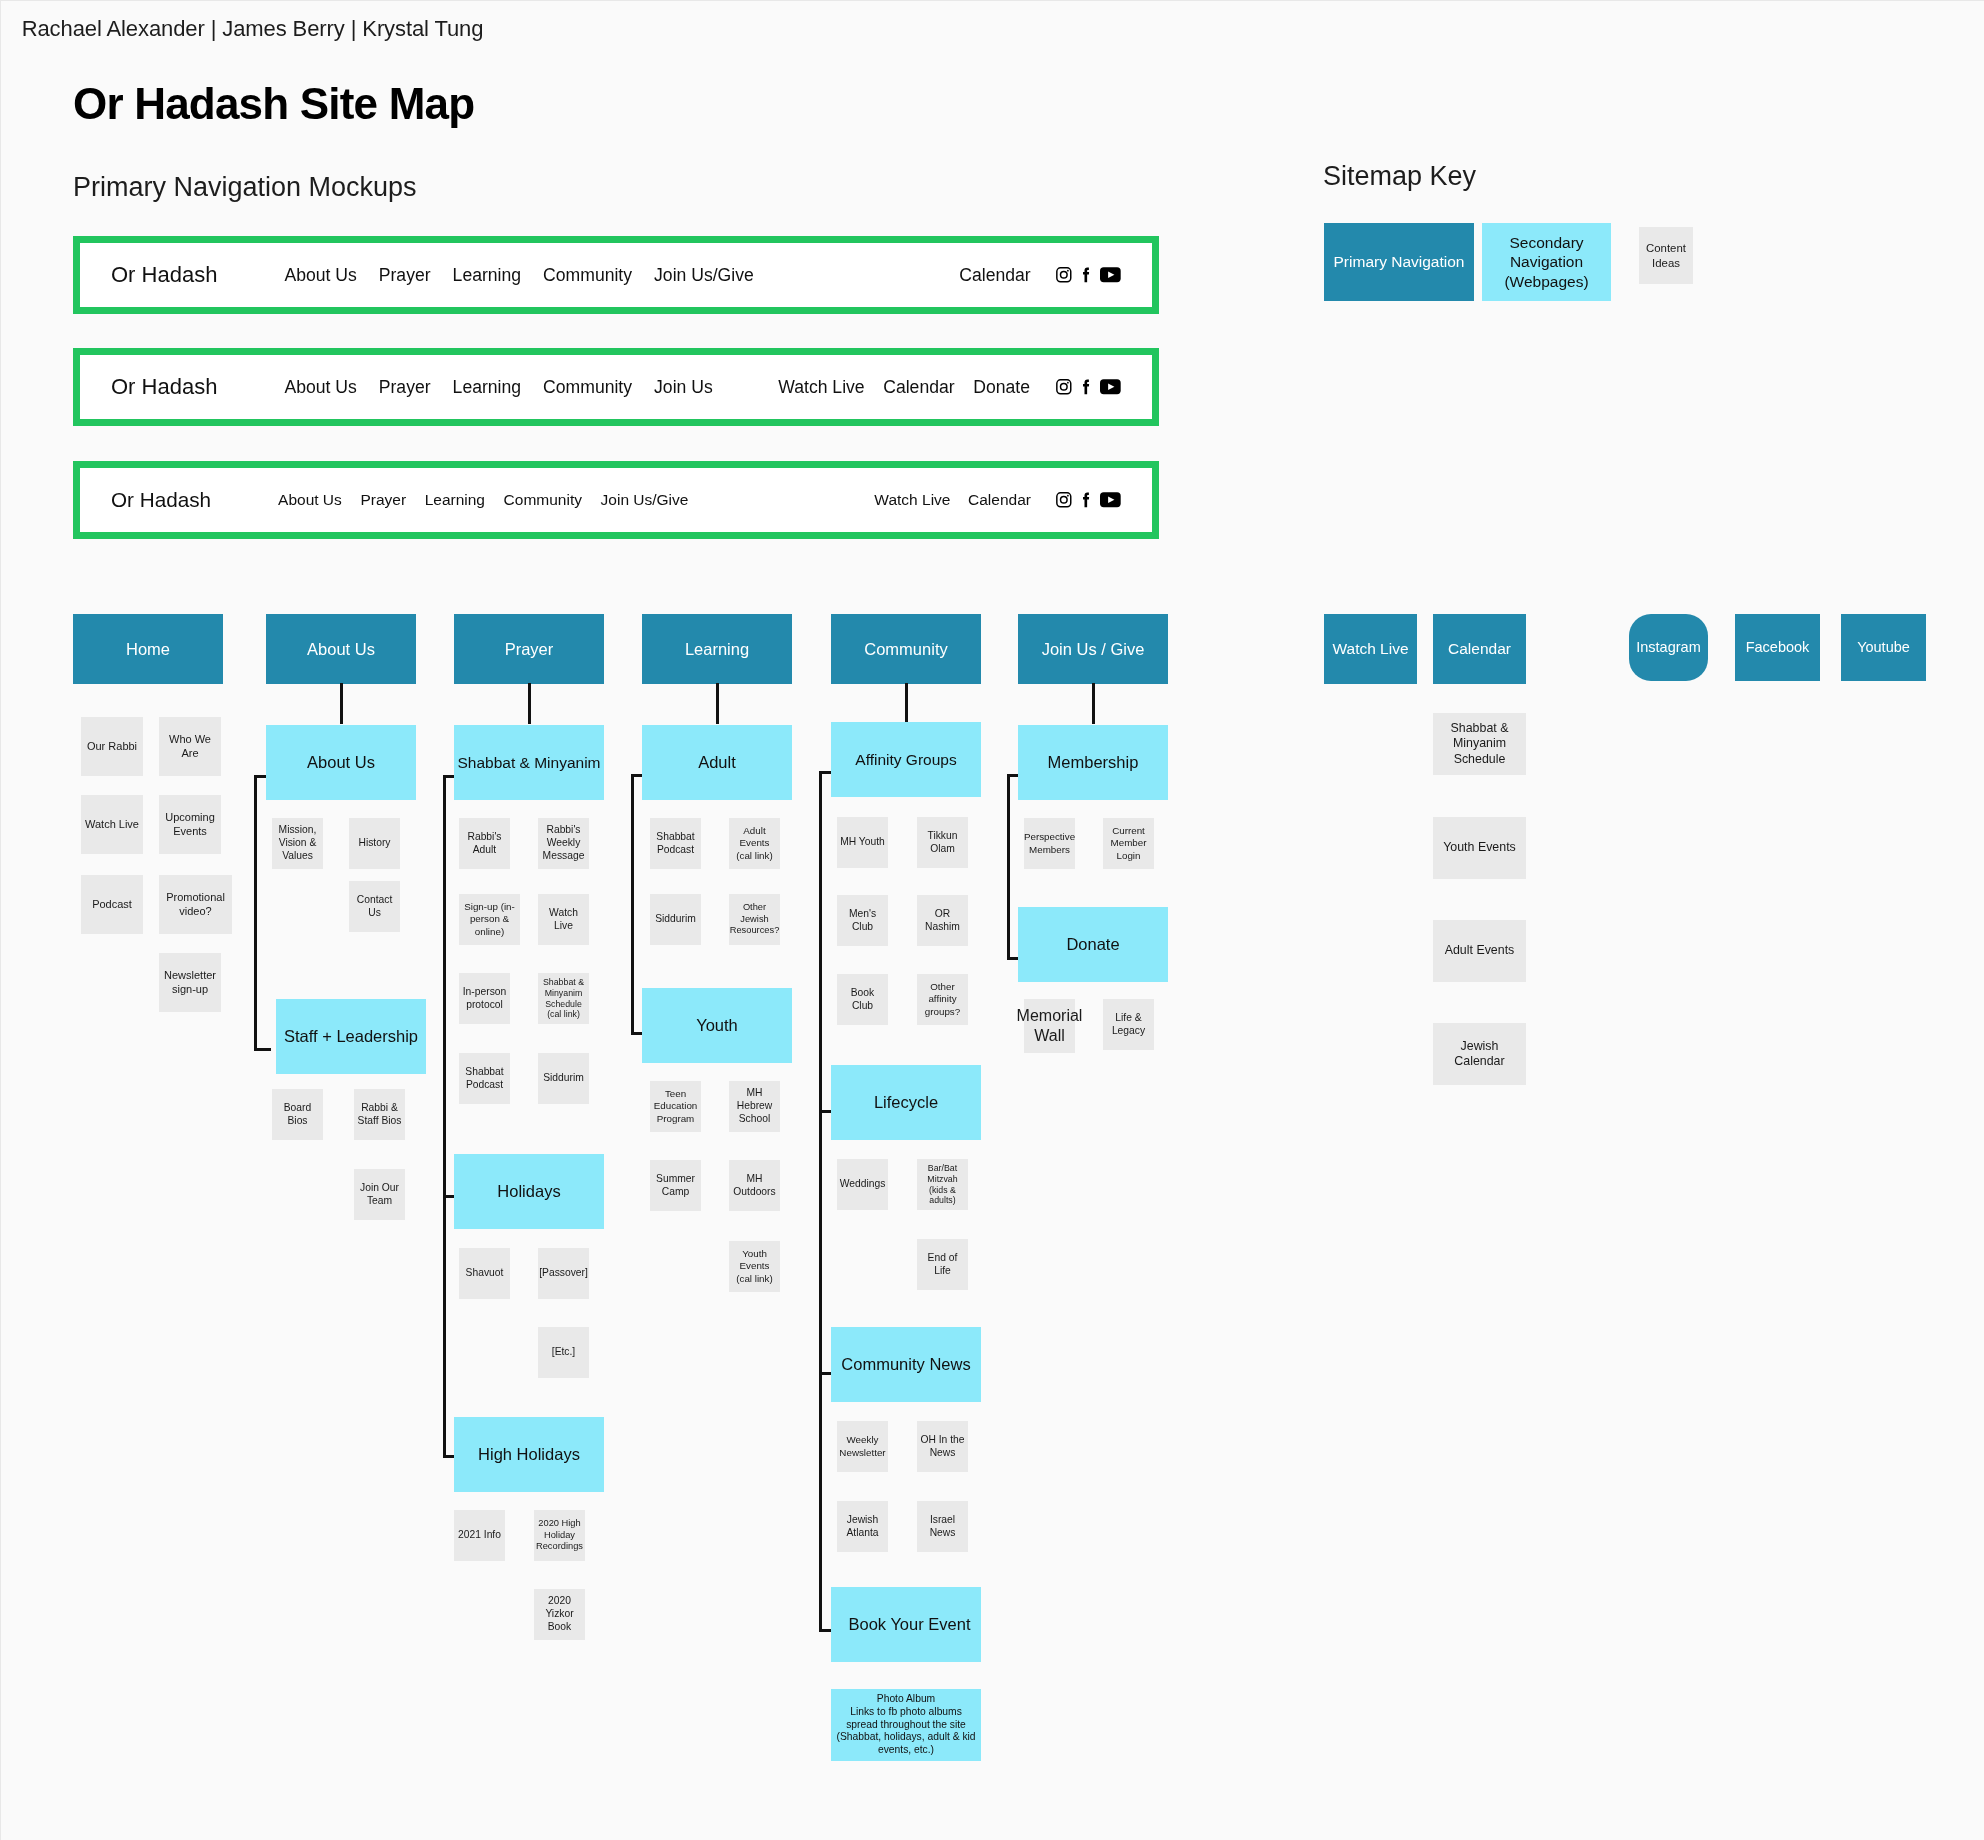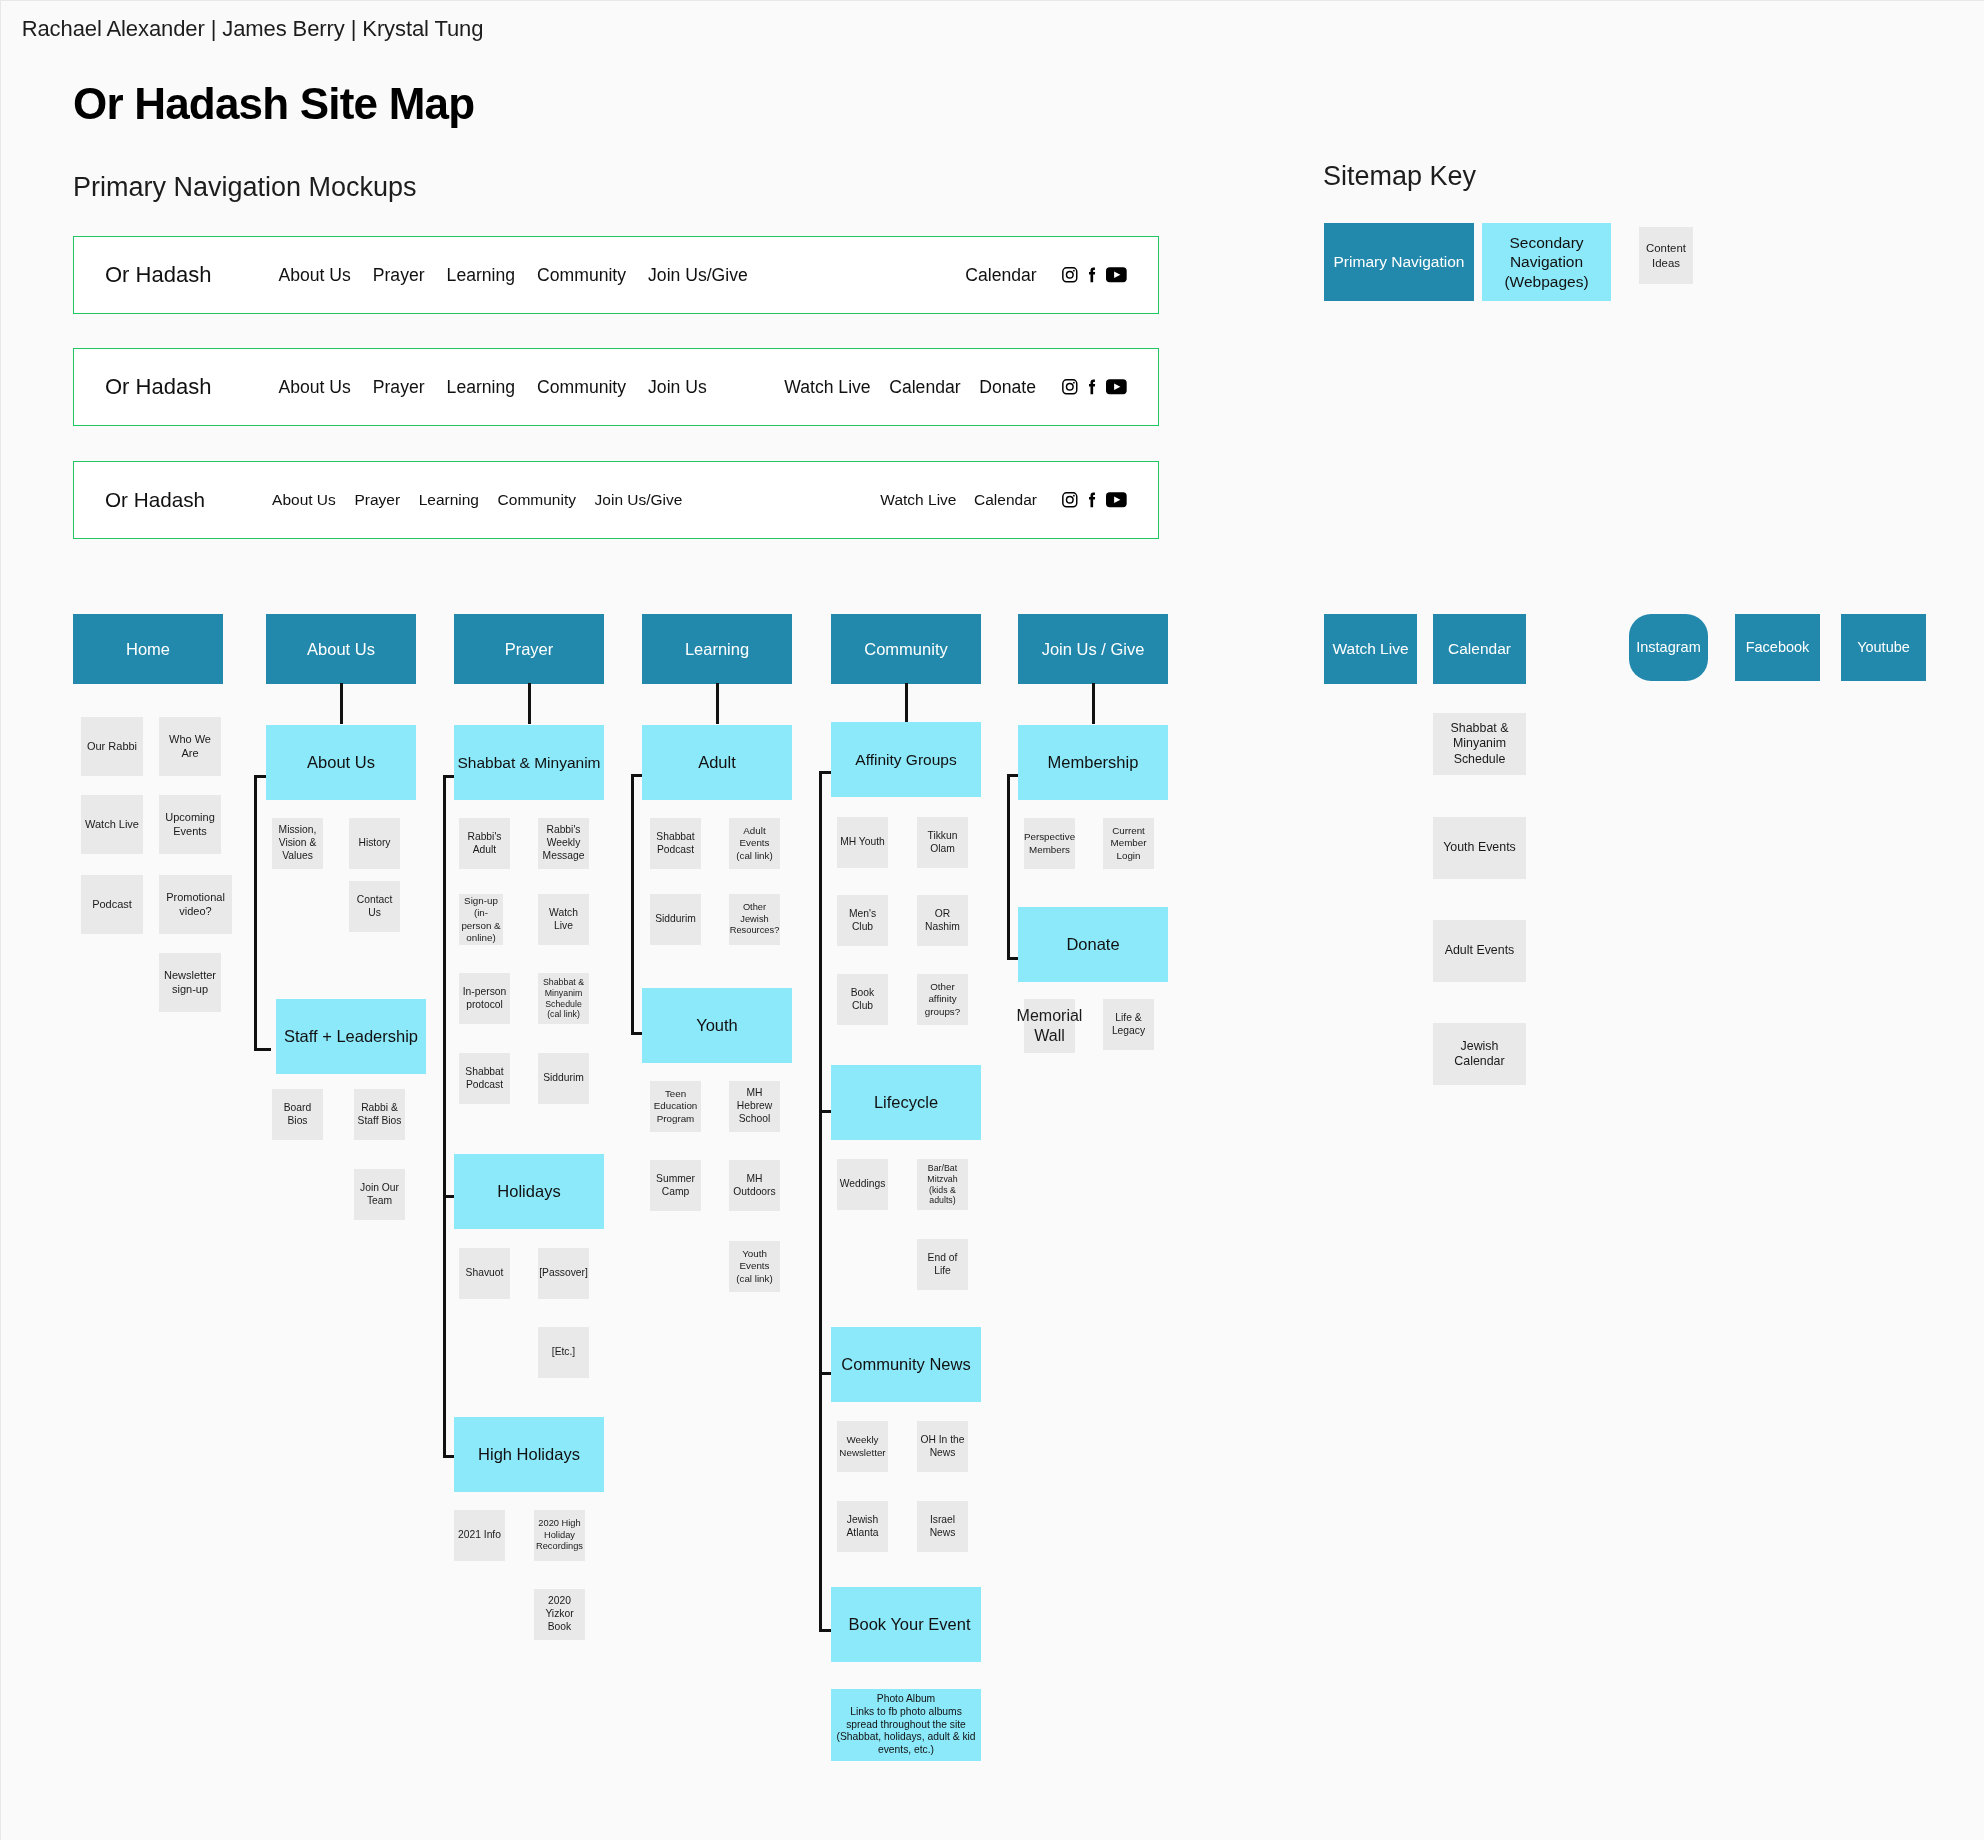--- a/index.html
+++ b/index.html
@@ -27,21 +27,21 @@
   }
   .subtitle{
     left:72px;top:171px;font-size:27px;color:#1d1d1d;font-weight:400;
   }
   .keytitle{
     left:1322px;top:160px;font-size:27px;color:#1d1d1d;font-weight:400;
   }
 
   
   .navbar{
-    background:#ffffff;border:1px solid #22c55e;
+    background:#ffffff;border:7px solid #22c55e;
     display:flex;align-items:center;
   }
   .navbrand{font-size:20.7px;color:#111;}
   .navlinks{display:flex;align-items:center;}
   .navlink{color:#111;white-space:nowrap;}
   .navright{display:flex;align-items:center;margin-left:auto;}
   .social{display:flex;align-items:center;gap:8.3px;}
   .social svg{display:block;}
 
   
@@ -255,21 +255,21 @@
 
   <div class="abs bx sec" style="left:453px;top:724px;width:150px;height:75px;font-size:15.5px;">
     <span>Shabbat &amp; Minyanim</span>
     </div>
   <div class="abs bx cont" style="left:458px;top:817px;width:51px;height:51px;font-size:10.3px;padding:0 2.1px;">
     <span>Rabbi's Adult</span>
     </div>
   <div class="abs bx cont" style="left:537px;top:817px;width:51px;height:51px;font-size:10.3px;padding:0 2.1px;">
     <span>Rabbi's Weekly Message</span>
     </div>
-  <div class="abs bx cont" style="left:458px;top:893px;width:44px;height:51px;font-size:9.8px;padding:0 1.6px;">
+  <div class="abs bx cont" style="left:458px;top:893px;width:61px;height:51px;font-size:9.8px;padding:0 1.6px;">
     <span>Sign-up (in-person &amp; online)</span>
     </div>
   <div class="abs bx cont" style="left:537px;top:893px;width:51px;height:51px;font-size:10.3px;padding:0 2.1px;">
     <span>Watch Live</span>
     </div>
   <div class="abs bx cont" style="left:458px;top:972px;width:51px;height:51px;font-size:10.3px;padding:0 2.1px;">
     <span>In-person protocol</span>
     </div>
   <div class="abs bx cont" style="left:537px;top:972px;width:51px;height:51px;font-size:8.8px;padding:0 1.6px;">
     <span>Shabbat &amp; Minyanim Schedule (cal link)</span>

